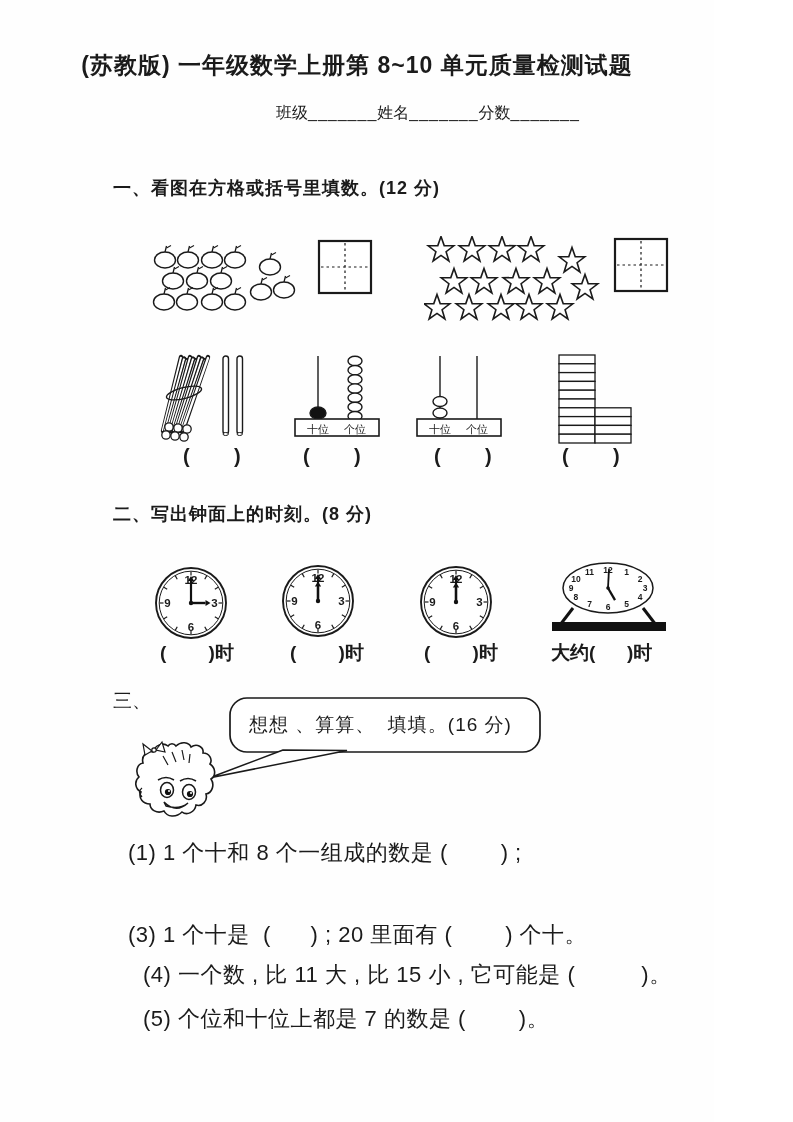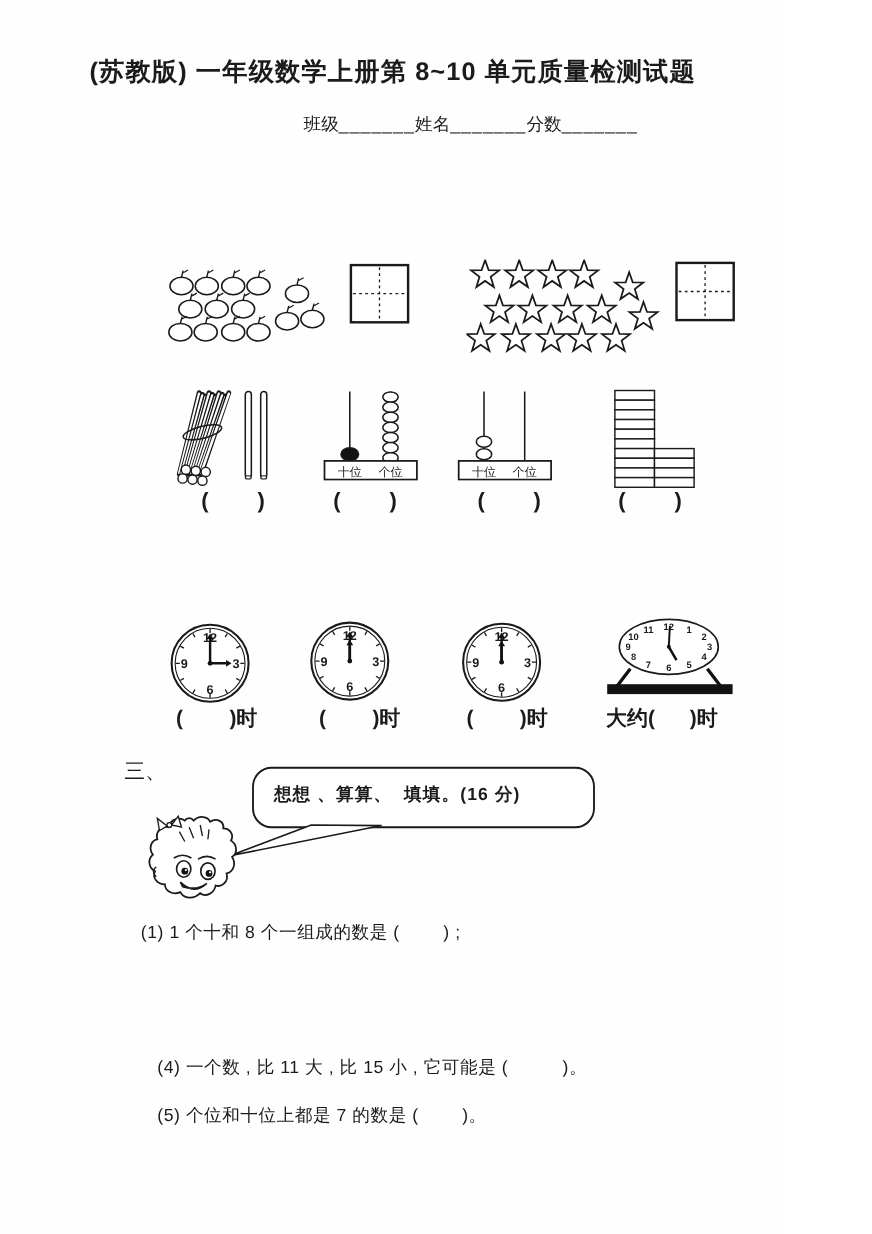--- a/index.html
+++ b/index.html
@@ -12,35 +12,36 @@
   .pre{white-space:pre;}
   #title{top:50px;left:0;width:100%;text-align:center;font-size:23px;font-weight:bold;letter-spacing:1px;}
   #header-line{top:103px;left:276px;font-size:16px;}
   #header-line .blank{letter-spacing:1px;}
   .sec-heading{font-size:18px;font-weight:600;letter-spacing:1px;}
   #s1-heading{left:113px;top:176px;}
   #s2-heading{left:113px;top:502px;}
   #s3-num{left:113px;top:688px;font-size:19px;}
   .blank-slot{top:445px;font-size:20px;font-weight:600;}
   .clock-label{top:640px;font-size:19px;font-weight:600;}
-  .q-row{font-size:16px;letter-spacing:0.5px;}
-  #bubble-text{left:249px;top:712px;font-size:16px;font-weight:bold;letter-spacing:1px;}
+  .q-row{font-size:22px;letter-spacing:0.5px;}
+  #bubble-text{left:249px;top:712px;font-size:19px;font-weight:normal;letter-spacing:1px;}
   svg{display:block;}
 </style>
 </head>
 <body>
 
 <div class="page">
 
   <div id="title" class="abs">(苏教版) 一年级数学上册第 8~10 单元质量检测试题</div>
 
   <div id="header-line" class="abs">
     <span>班级</span><span class="blank">_______</span><span>姓名</span><span class="blank">_______</span><span>分数</span><span class="blank">_______</span>
   </div>
 
+  <div id="s1-heading" class="abs sec-heading">一、看图在方格或括号里填数。(12 分)</div>
 
   <svg id="apples-svg" class="abs" style="left:150px;top:240px" width="152" height="72" viewBox="0 0 152 72">
       <line x1="15" y1="12" x2="16.5" y2="6" stroke="#1a1a1a" stroke-width="1.3"></line>
       <line x1="16.5" y1="8" x2="21" y2="5.5" stroke="#1a1a1a" stroke-width="1.1"></line>
       <ellipse cx="15" cy="20" rx="10.5" ry="8" fill="#fff" stroke="#1a1a1a" stroke-width="1.4"></ellipse>
       <line x1="38" y1="12" x2="39.5" y2="6" stroke="#1a1a1a" stroke-width="1.3"></line>
       <line x1="39.5" y1="8" x2="44" y2="5.5" stroke="#1a1a1a" stroke-width="1.1"></line>
       <ellipse cx="38" cy="20" rx="10.5" ry="8" fill="#fff" stroke="#1a1a1a" stroke-width="1.4"></ellipse>
       <line x1="62" y1="12" x2="63.5" y2="6" stroke="#1a1a1a" stroke-width="1.3"></line>
       <line x1="63.5" y1="8" x2="68" y2="5.5" stroke="#1a1a1a" stroke-width="1.1"></line>
@@ -179,20 +180,21 @@
       <rect x="39" y="64.60000000000001" width="36" height="8.8" fill="#fff" stroke="#1a1a1a" stroke-width="1.3"></rect>
       <rect x="39" y="73.4" width="36" height="8.8" fill="#fff" stroke="#1a1a1a" stroke-width="1.3"></rect>
       <rect x="39" y="82.2" width="36" height="8.8" fill="#fff" stroke="#1a1a1a" stroke-width="1.3"></rect>
     </svg>
 
   <span class="abs blank-slot pre" style="left:183px">(        )</span>
   <span class="abs blank-slot pre" style="left:303px">(        )</span>
   <span class="abs blank-slot pre" style="left:434px">(        )</span>
   <span class="abs blank-slot pre" style="left:562px">(        )</span>
 
+  <div id="s2-heading" class="abs sec-heading">二、写出钟面上的时刻。(8 分)</div>
 
   <svg id="clock-svg-0" class="abs" style="left:154px;top:566px" width="74" height="74" viewBox="0 0 74 74">
       <circle cx="37" cy="37" r="35" fill="#fff" stroke="#1a1a1a" stroke-width="1.9"></circle>
       <circle cx="37" cy="37" r="31.8" fill="none" stroke="#1a1a1a" stroke-width="1"></circle>
       <line x1="37" y1="9.5" x2="37" y2="5.699999999999999" stroke="#1a1a1a" stroke-width="1.2"></line>
       <line x1="50.75" y1="13.184301395927935" x2="52.65" y2="9.893404861547069" stroke="#1a1a1a" stroke-width="1.2"></line>
       <line x1="60.81569860407206" y1="23.249999999999996" x2="64.10659513845293" y2="21.349999999999994" stroke="#1a1a1a" stroke-width="1.2"></line>
       <line x1="64.5" y1="37" x2="68.3" y2="37" stroke="#1a1a1a" stroke-width="1.2"></line>
       <line x1="60.81569860407207" y1="50.74999999999999" x2="64.10659513845293" y2="52.64999999999999" stroke="#1a1a1a" stroke-width="1.2"></line>
       <line x1="50.75" y1="60.81569860407207" x2="52.65" y2="64.10659513845293" stroke="#1a1a1a" stroke-width="1.2"></line>
@@ -308,16 +310,17 @@
     <ellipse cx="59" cy="54" rx="6.5" ry="7.5" fill="#fff" stroke="#1a1a1a" stroke-width="1.5"></ellipse>
     <circle cx="38" cy="54" r="3.1" fill="#111"></circle>
     <circle cx="60" cy="56" r="3.1" fill="#111"></circle>
     <circle cx="39" cy="53" r="1" fill="#fff"></circle>
     <circle cx="61" cy="55" r="1" fill="#fff"></circle>
     <path d="M34,64 Q46,76 58,65 Q49,72 36,68 Z" fill="#fff" stroke="#1a1a1a" stroke-width="1.5"></path>
     <path d="M12,50 Q7,54 12,59" fill="none" stroke="#1a1a1a" stroke-width="1.3"></path>
   </svg>
 
   <div class="abs q-row" style="left:128px;top:838px"><span>(1)</span><span class="pre"> 1 个十和 8 个一组成的数是 (        ) ;</span></div>
+  <div class="abs q-row" style="left:128px;top:920px"><span>(3)</span><span class="pre"> 1 个十是  (      ) ; 20 里面有 (        ) 个十。</span></div>
   <div class="abs q-row" style="left:143px;top:960px"><span>(4)</span><span class="pre"> 一个数 , 比 11 大 , 比 15 小 , 它可能是 (          )。</span></div>
   <div class="abs q-row" style="left:143px;top:1004px"><span>(5)</span><span class="pre"> 个位和十位上都是 7 的数是 (        )。</span></div>
 
 </div>
 
 </body></html>

